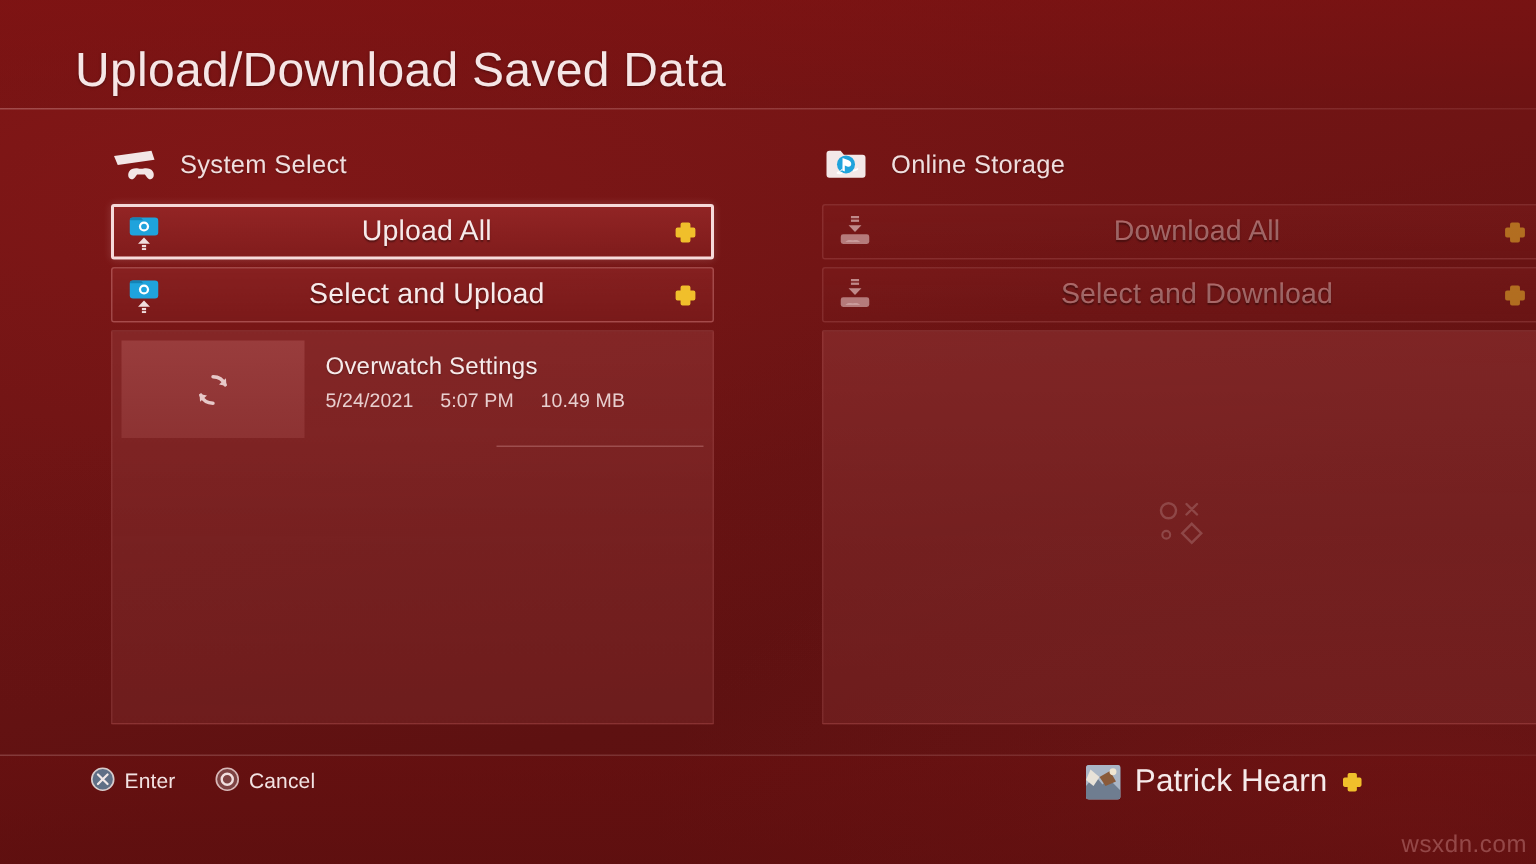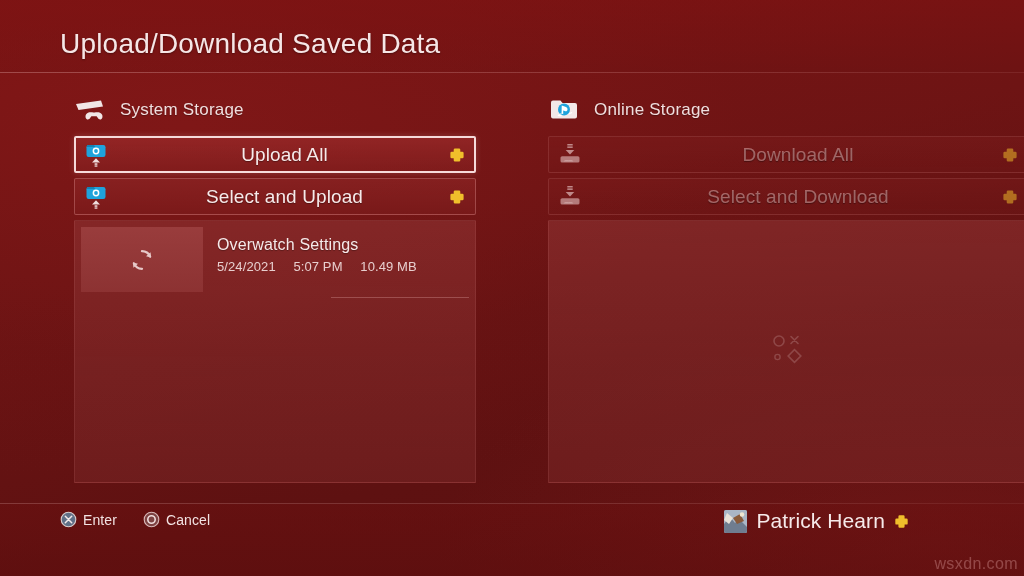--- a/index.html
+++ b/index.html
@@ -32,23 +32,23 @@
   }
   #header::after {
     content: "";
     position: absolute;
     left: 0; bottom: 0;
     width: 1024px; height: 1px;
     background: linear-gradient(90deg, rgba(255,200,200,0.30) 0%, rgba(255,190,190,0.22) 55%, rgba(255,190,190,0.10) 100%);
   }
   #page-title {
     position: absolute;
-    left: 60px;
+    left: 50px;
     top: 28px;
-    font-size: 28px;
+    font-size: 32px;
     font-weight: 400;
     letter-spacing: 0.2px;
     color: #f6e6e6;
     text-shadow: 0 1px 2px rgba(0,0,0,0.35);
     white-space: nowrap;
   }
 
   
   .column { position: absolute; top: 94px; }
   #col-system { left: 74px; width: 402px; }
@@ -244,21 +244,21 @@
 
   <div class="column" id="col-system">
 
     <div class="col-head">
       <span class="head-icon">
         <svg width="32" height="26" viewBox="0 0 32 26">
           <path d="M2 7 L27 3.5 L29 9.5 L4.5 13 Z" fill="#f2e6e6"></path>
           <path d="M12 17.5 c1.2,-2.2 4,-2.6 6.2,-2.2 c1.2,0.25 2.4,0.25 3.6,0 c2.2,-0.4 5,0 6.2,2.2 c0.9,1.6 0.7,4.2 -1.1,4.9 c-1.4,0.55 -2.4,-0.5 -3.2,-1.6 l-1.1,-1.5 h-5.2 l-1.1,1.5 c-0.8,1.1 -1.8,2.15 -3.2,1.6 c-1.8,-0.7 -2,-3.3 -1.1,-4.9 Z" fill="#f2e6e6"></path>
         </svg>
       </span>
-      <span class="head-label">System Storage</span>
+      <span class="head-label">System Select</span>
     </div>
 
     <div class="action-row selected">
       <span class="row-icon">
         <svg width="24" height="24" viewBox="0 0 24 24">
           <rect x="2.5" y="2" width="19" height="12" rx="2.2" fill="#1fa3dc"></rect>
           <path d="M2.5 4.2 a2.2 2.2 0 0 1 2.2 -2.2 h5.2 l1.6 1.9 h-9 Z" fill="#1582b4"></path>
           <circle cx="12" cy="8" r="3.4" fill="#ffffff"></circle>
           <circle cx="12" cy="8" r="1.9" fill="#1fa3dc"></circle>
           <path d="M12 15.3 l4 4.2 h-8 Z" fill="#f0dede"></path>

